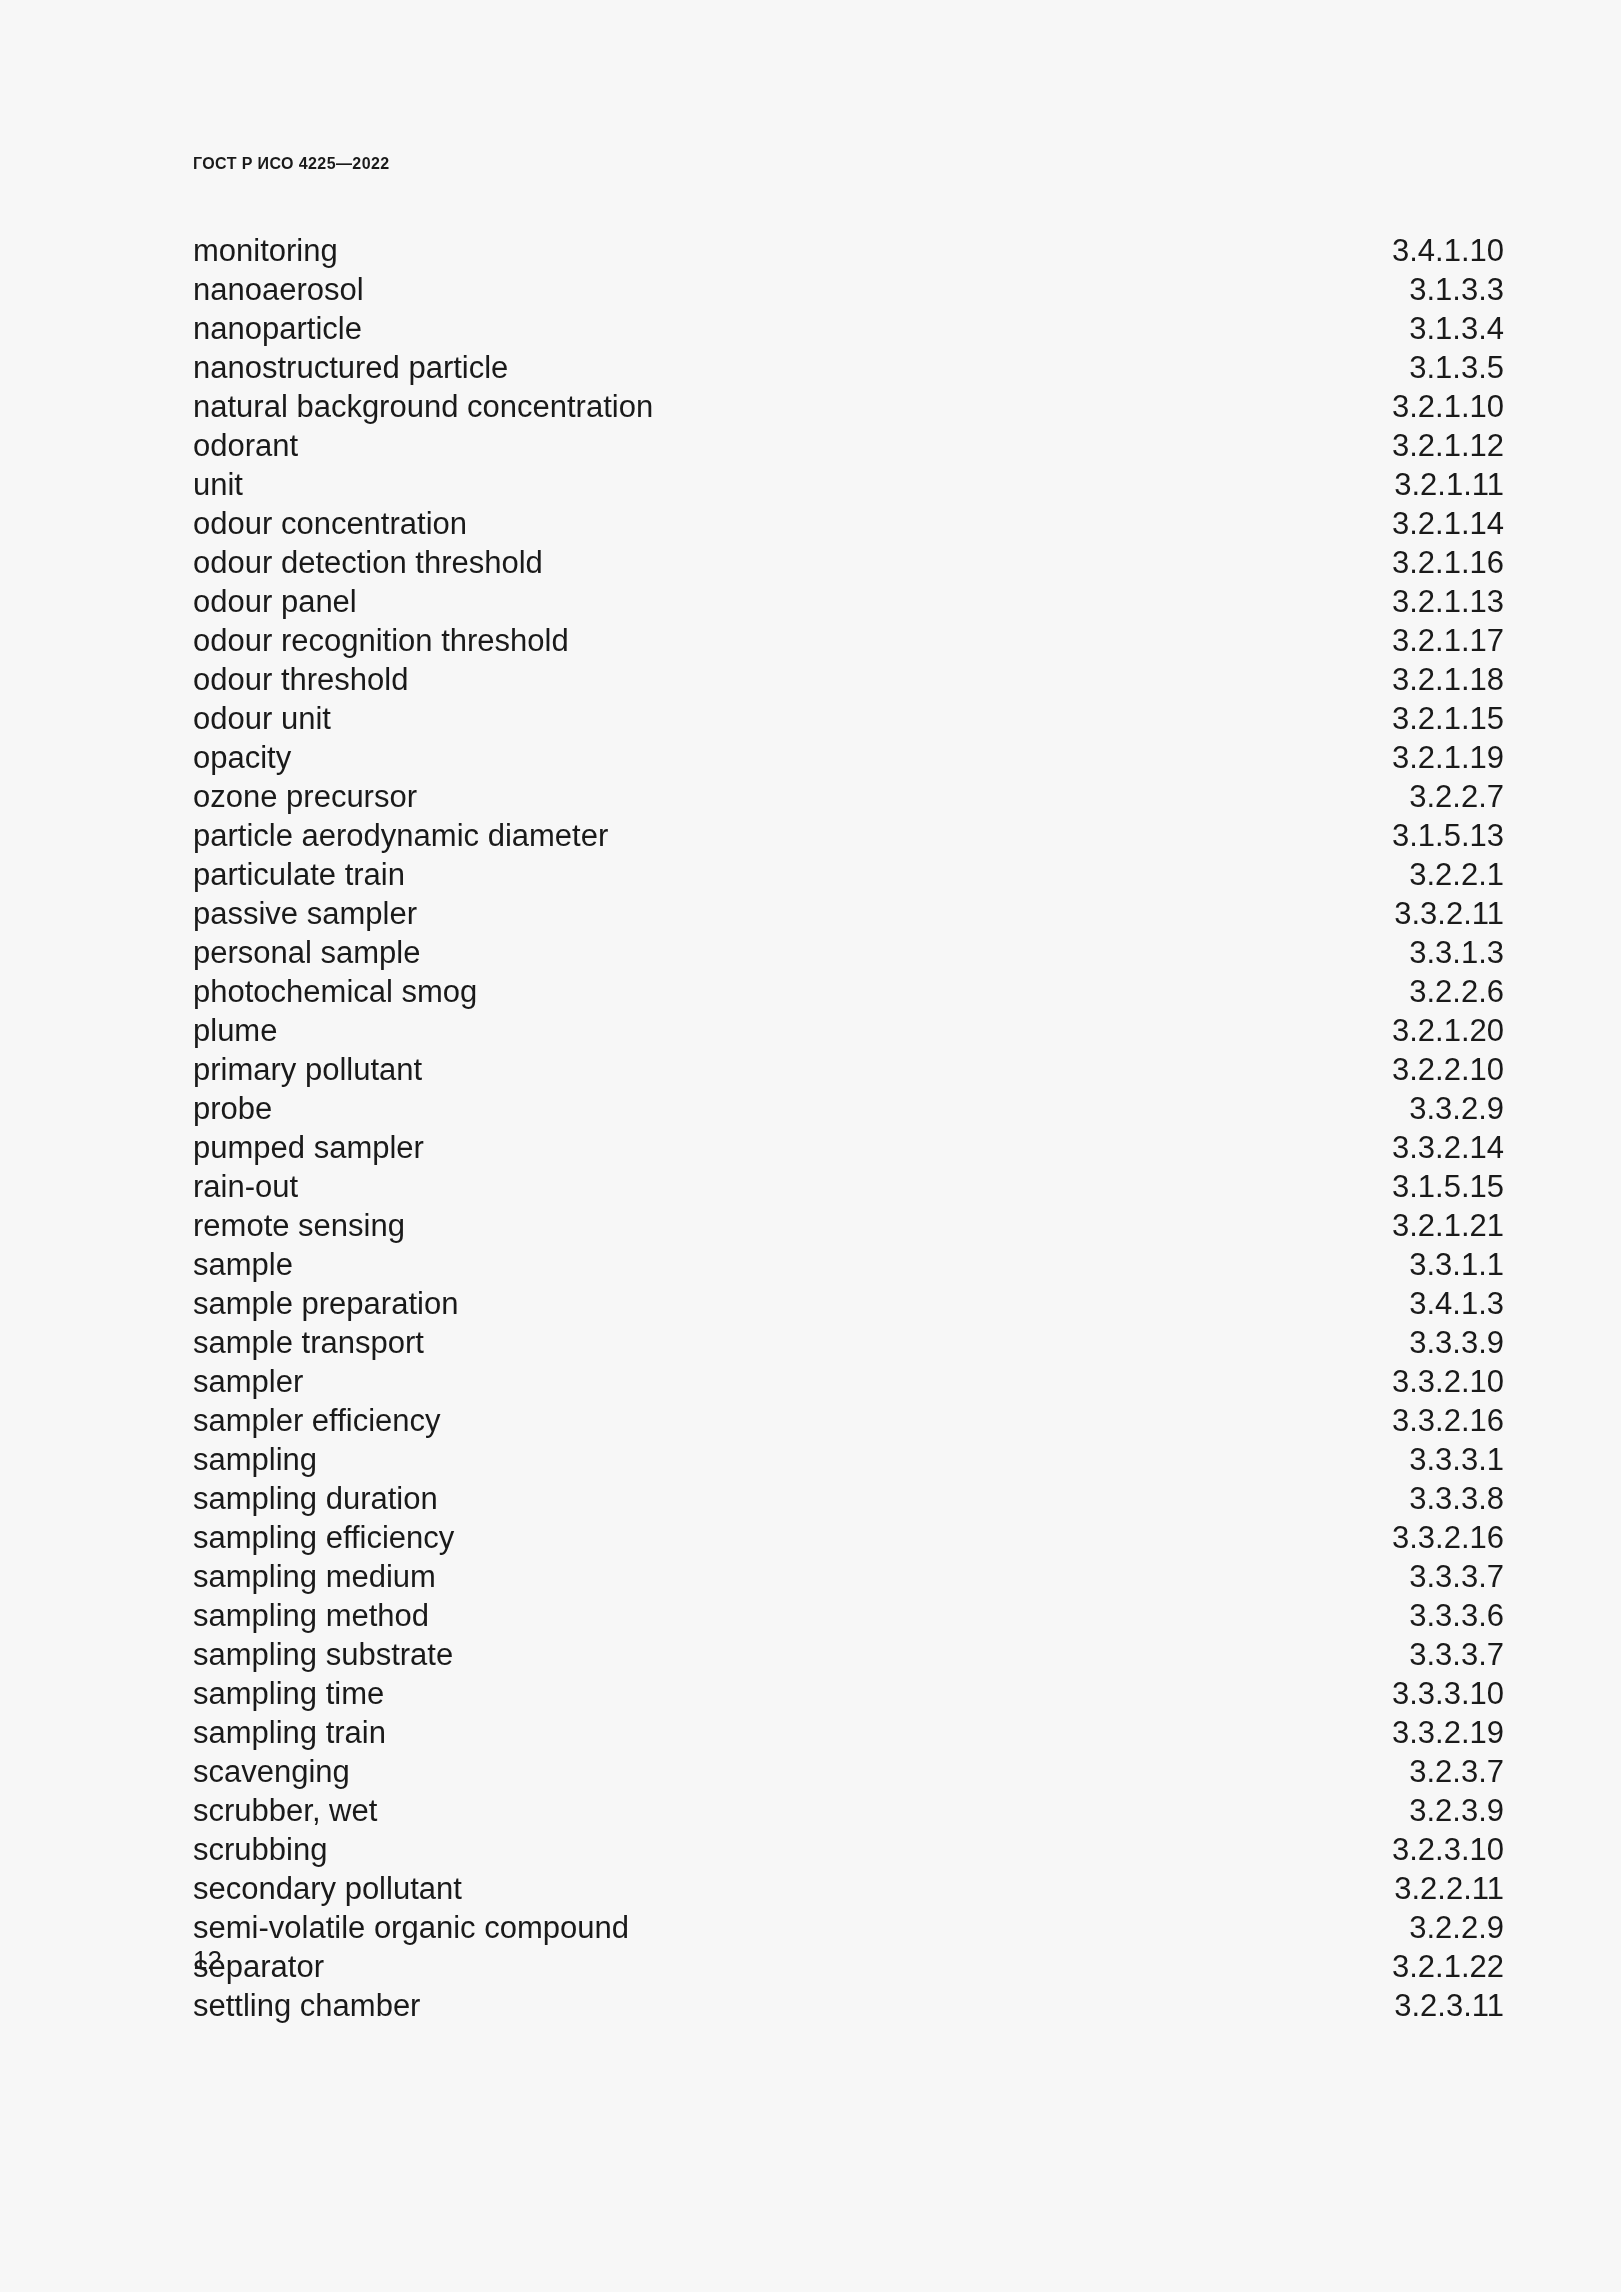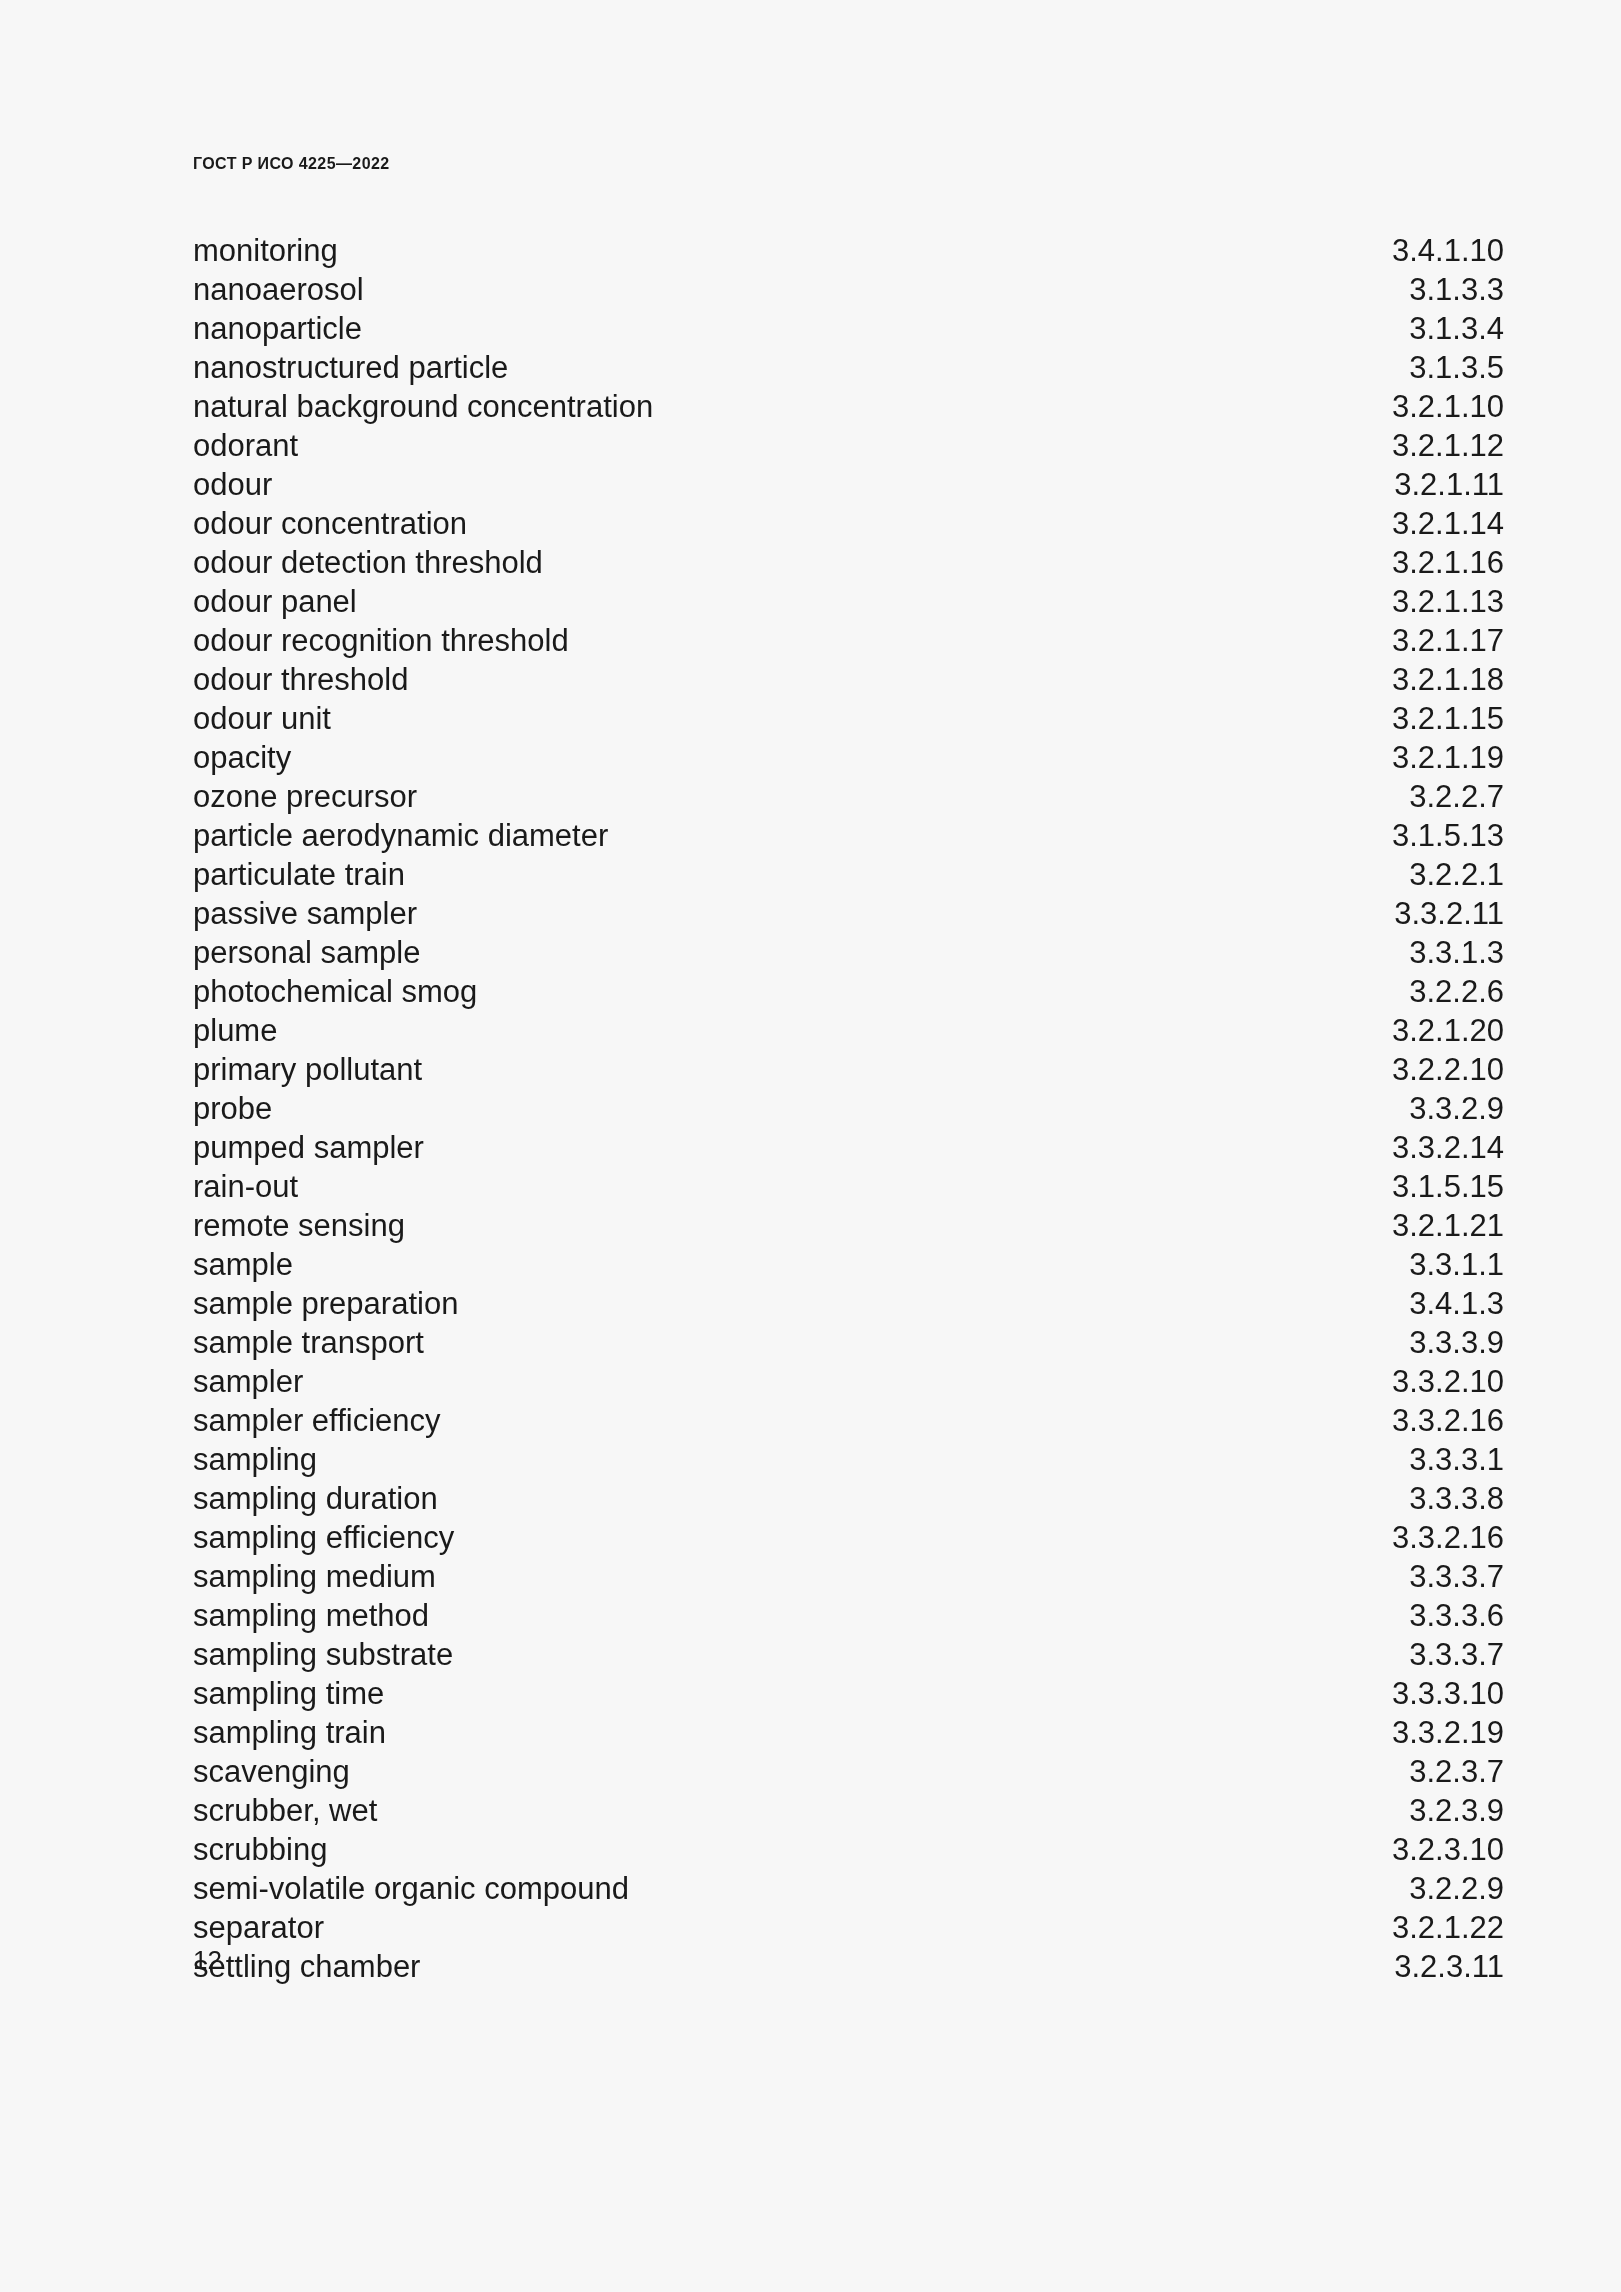--- a/index.html
+++ b/index.html
@@ -92,21 +92,21 @@
       </li>
       <li class="index-row">
         <span class="term">natural background concentration</span>
         <span class="ref">3.2.1.10</span>
       </li>
       <li class="index-row">
         <span class="term">odorant</span>
         <span class="ref">3.2.1.12</span>
       </li>
       <li class="index-row">
-        <span class="term">odour</span>
+        <span class="term">unit</span>
         <span class="ref">3.2.1.11</span>
       </li>
       <li class="index-row">
         <span class="term">odour concentration</span>
         <span class="ref">3.2.1.14</span>
       </li>
       <li class="index-row">
         <span class="term">odour detection threshold</span>
         <span class="ref">3.2.1.16</span>
       </li>
@@ -236,20 +236,24 @@
       </li>
       <li class="index-row">
         <span class="term">scrubber, wet</span>
         <span class="ref">3.2.3.9</span>
       </li>
       <li class="index-row">
         <span class="term">scrubbing</span>
         <span class="ref">3.2.3.10</span>
       </li>
       <li class="index-row">
+        <span class="term">secondary pollutant</span>
+        <span class="ref">3.2.2.11</span>
+      </li>
+      <li class="index-row">
         <span class="term">semi-volatile organic compound</span>
         <span class="ref">3.2.2.9</span>
       </li>
       <li class="index-row">
         <span class="term">separator</span>
         <span class="ref">3.2.1.22</span>
       </li>
       <li class="index-row">
         <span class="term">settling chamber</span>
         <span class="ref">3.2.3.11</span>

